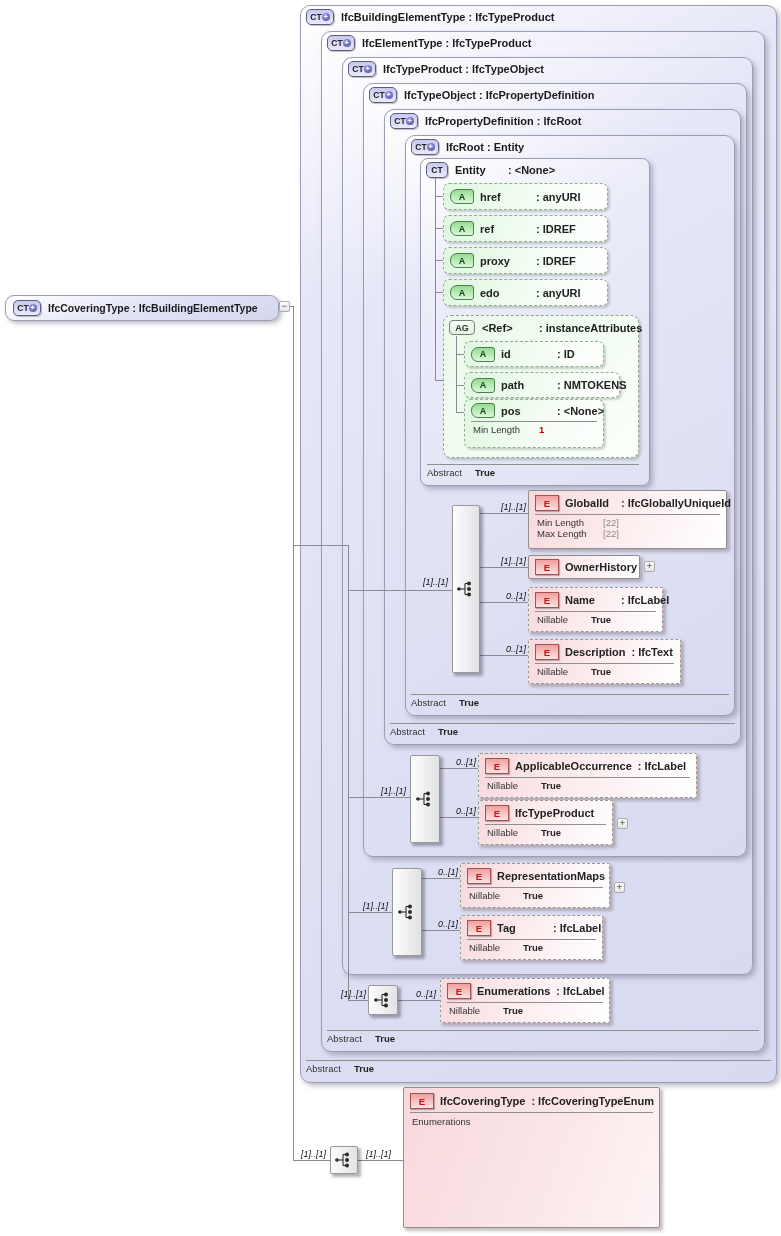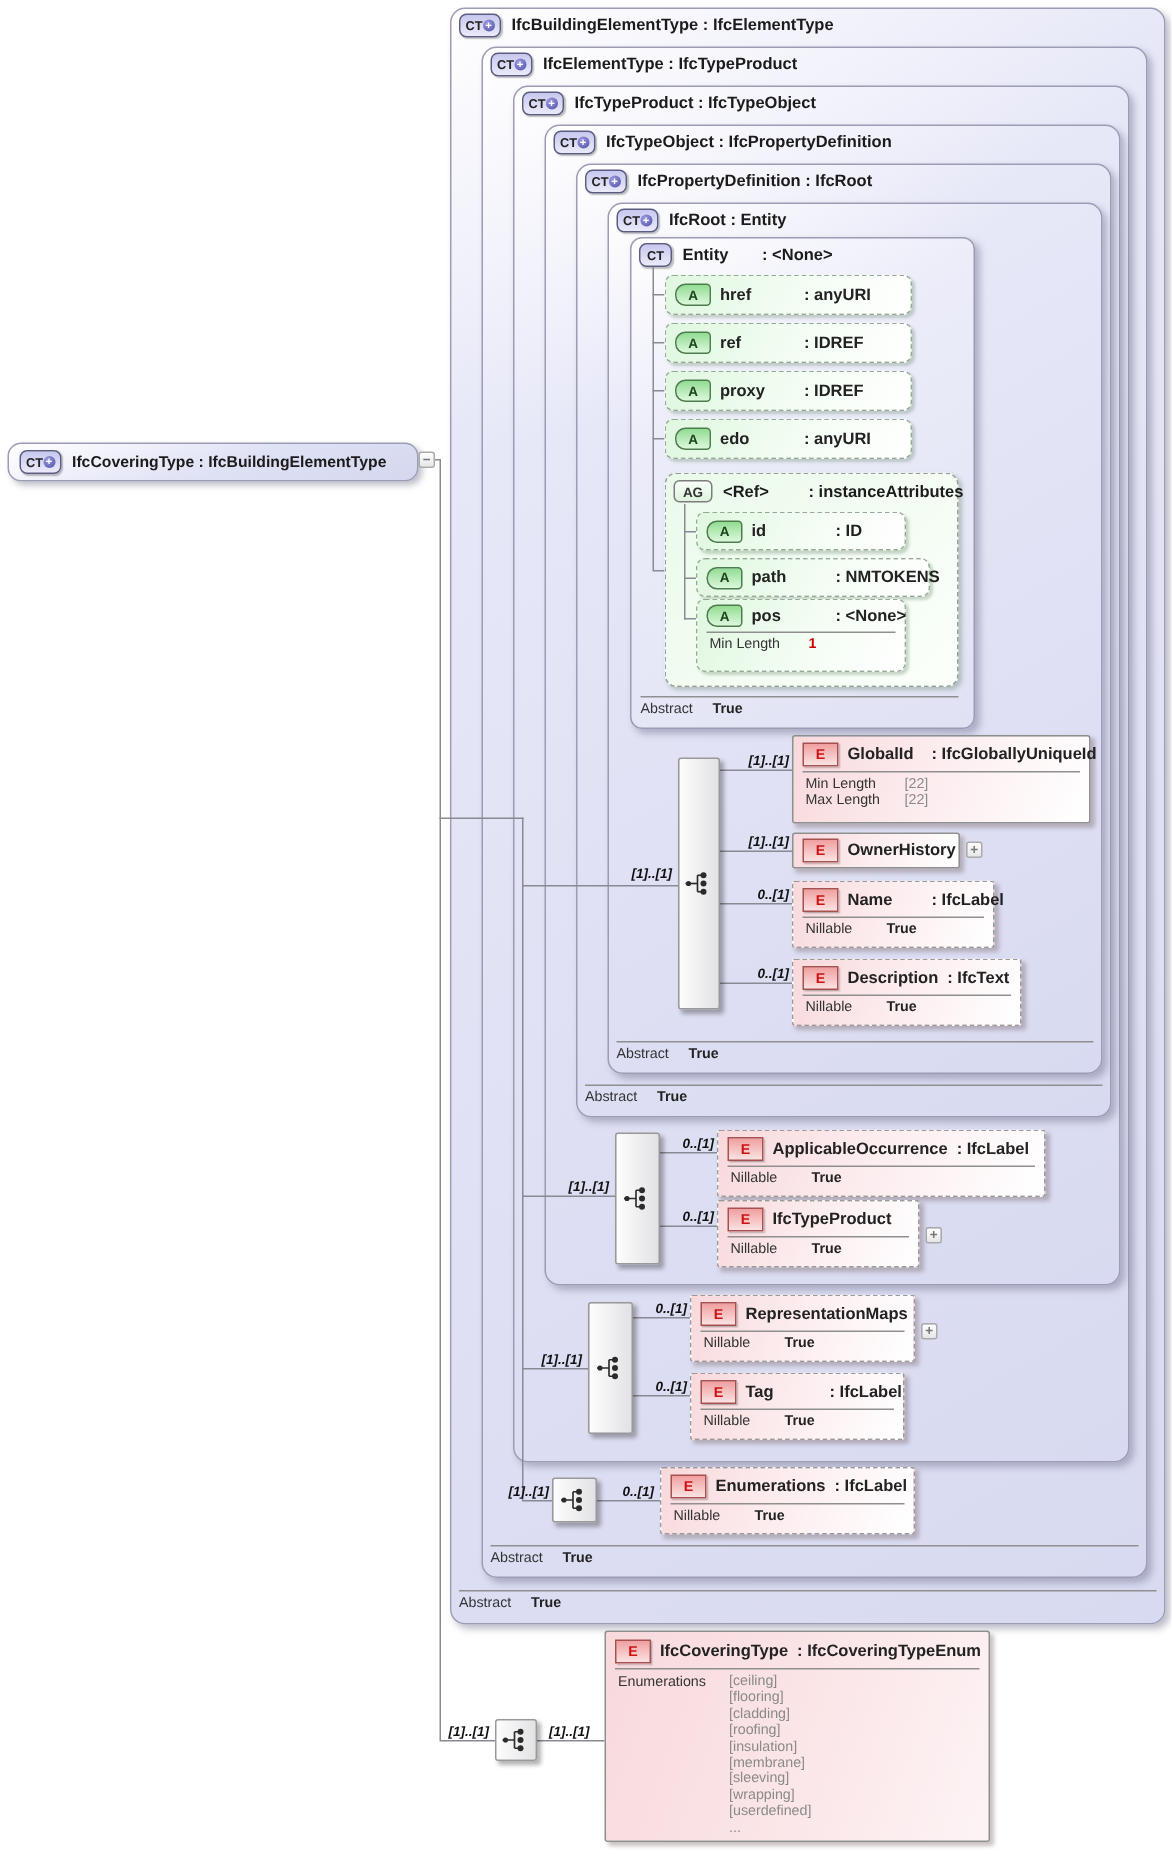--- a/index.html
+++ b/index.html
@@ -44,41 +44,41 @@
   .fval{color:#8a8a8a;}
   .fval.dark{color:#222;font-weight:bold;}
   .fval.red{color:#cc0000;font-weight:bold;}
   .abstract{display:flex;font-size:9.5px;align-items:baseline;}
   .abstract .flabel{min-width:48px;}
   .seqbar{border:1px solid #999;border-radius:2px;
           background:linear-gradient(to right,#fdfdfd,#e2e2e6);
           box-shadow:2.5px 2.5px 3px rgba(0,0,0,.3);
           display:flex;align-items:center;justify-content:center;}
   .line{background:#8a8a94;}
-  .card{font-size:9px;font-style:italic;font-weight:bold;color:#111;white-space:nowrap;}
+  .card{font-size:9px;font-style:italic;font-weight:normal;color:#111;white-space:nowrap;}
   .tr{text-align:right;}
   .plusbox{width:11px;height:11px;border:1px solid #aaa;border-radius:2px;
            background:linear-gradient(#ffffff,#e6e6e6);color:#777;font-size:9px;line-height:9px;
            text-align:center;font-weight:bold;}
   .srcbox{border:1px solid #9c9cb4;border-radius:9px;
           background:linear-gradient(160deg,#ffffff,#dfe1f5 55%,#d5d7ef);
           box-shadow:2.5px 2.5px 4px rgba(110,110,140,.45);
           display:flex;align-items:center;gap:7px;padding:0 7px;font-size:10.5px;font-weight:bold;color:#1b1b1b;white-space:nowrap;}
   .seqglyph line{stroke:#2b2b2b;stroke-width:1.1;}
   .seqglyph circle{fill:#2b2b2b;}
 </style>
 </head>
 <body>
 
 <div id="canvas">
 
   <div class="abs lbox" style="left:300px;top:5px;width:477px;height:1078px"></div>
   <div class="abs hdr" style="left:306px;top:9px;height:15px">
     <span class="ct"><span>CT</span><span class="ball">+</span></span>
-    <span>IfcBuildingElementType : IfcElementType</span>
+    <span>IfcBuildingElementType : IfcTypeProduct</span>
   </div>
 
   <div class="abs lbox" style="left:321px;top:31px;width:444px;height:1021px"></div>
   <div class="abs hdr" style="left:327px;top:35px;height:15px">
     <span class="ct"><span>CT</span><span class="ball">+</span></span>
     <span>IfcElementType : IfcTypeProduct</span>
   </div>
 
   <div class="abs lbox" style="left:342px;top:57px;width:411px;height:918px"></div>
   <div class="abs hdr" style="left:348px;top:61px;height:15px">
@@ -349,32 +349,20 @@
   <div class="abs abstract" style="left:306px;top:1063px">
     <span class="flabel">Abstract</span>
       <span class="fval dark">True</span>
   </div>
 
   <div class="abs ebox" style="left:403px;top:1087px;width:257px;height:141px;background:linear-gradient(110deg,#f8d9dc 0%,#fbe6e8 55%,#fdf4f5 100%)">
     <div class="erow" style="padding-top:5px"><span class="eicon">E</span><span>IfcCoveringType</span><span>: IfcCoveringTypeEnum</span></div>
     <div class="rule"></div>
     <div class="facet" style="align-items:flex-start;padding-top:1px">
       <span class="flabel w66">Enumerations</span>
-      <span style="display:flex;flex-direction:column;line-height:10.9px;color:#8a8a8a;">
-        <span>[ceiling]</span>
-        <span>[flooring]</span>
-        <span>[cladding]</span>
-        <span>[roofing]</span>
-        <span>[insulation]</span>
-        <span>[membrane]</span>
-        <span>[sleeving]</span>
-        <span>[wrapping]</span>
-        <span>[userdefined]</span>
-        <span>...</span>
-      </span>
     </div>
   </div>
 
   <div class="abs card tr" style="left:486px;top:502px;width:40px">[1]..[1]</div>
   <div class="abs card tr" style="left:486px;top:556px;width:40px">[1]..[1]</div>
   <div class="abs card tr" style="left:486px;top:591px;width:40px">0..[1]</div>
   <div class="abs card tr" style="left:486px;top:644px;width:40px">0..[1]</div>
   <div class="abs card tr" style="left:404px;top:577px;width:44px">[1]..[1]</div>
   <div class="abs card tr" style="left:436px;top:757px;width:40px">0..[1]</div>
   <div class="abs card tr" style="left:436px;top:806px;width:40px">0..[1]</div>

